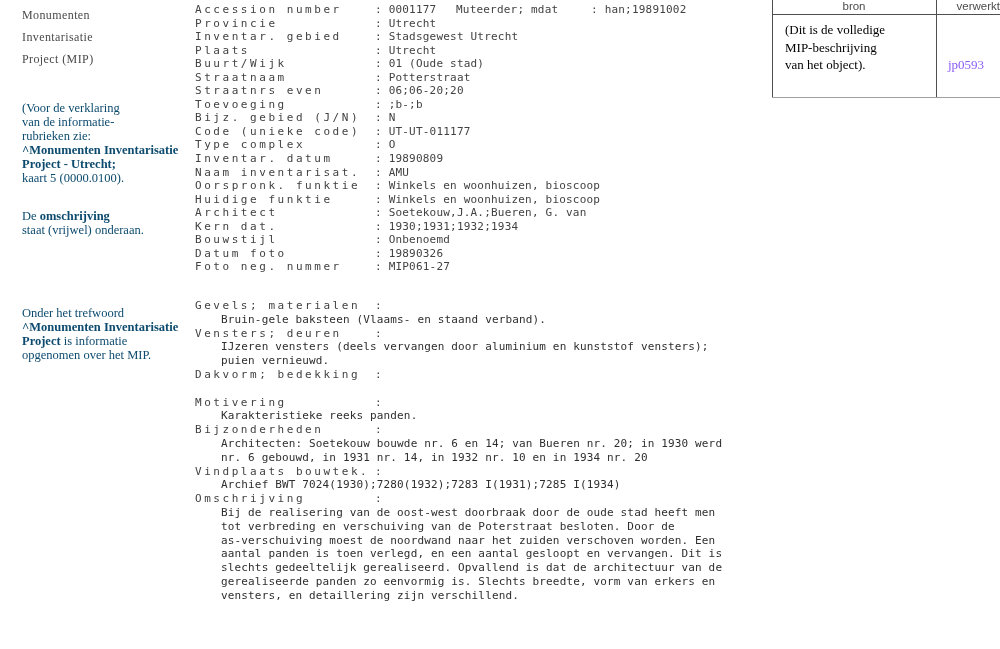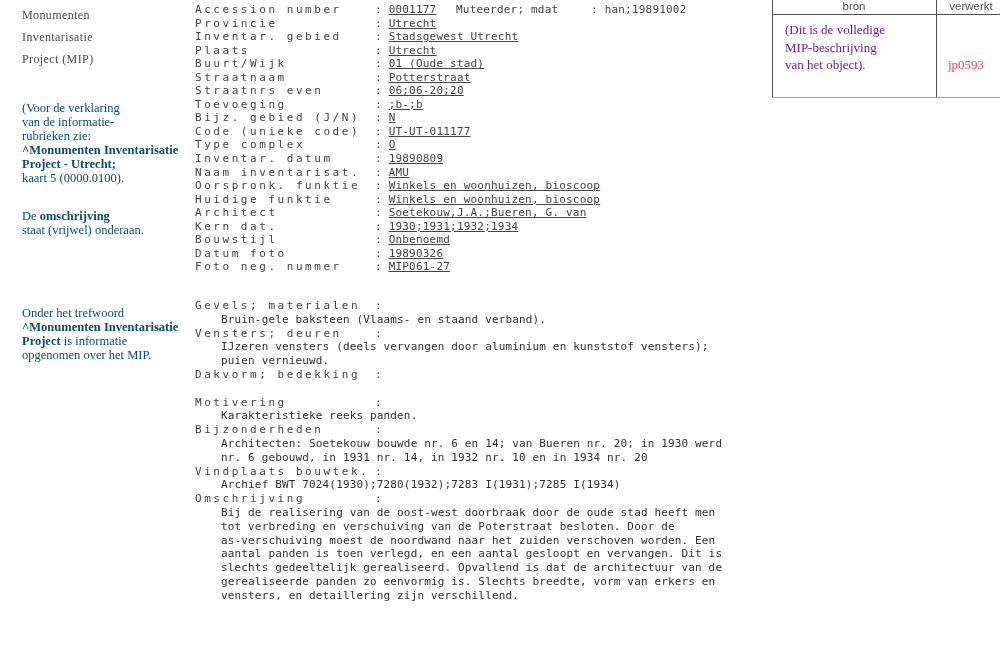--- a/index.html
+++ b/index.html
@@ -19,41 +19,41 @@
   #note-1 { top:209px; }
   #note-2 { top:306px; }
   .b { font-weight:bold; }
 
   
   .mono { font-family:"DejaVu Sans Mono", monospace; font-size:11px; color:#424242; }
   #record-fields { position:absolute; left:195px; top:3px; }
   .frow { height:13.55px; line-height:13.55px; white-space:pre; position:relative; }
   .flabel { display:inline-block; width:180px; letter-spacing:2.55px; vertical-align:top; }
   .fcolon { letter-spacing:0.2px; }
-  .fvalue { letter-spacing:0.2px;text-decoration:underline; }
+  .fvalue { letter-spacing:0.2px; }
   .mut-label { position:absolute; left:261px; top:0; letter-spacing:0.2px; }
   .mut-value { position:absolute; left:396px; top:0; letter-spacing:0.2px; }
 
   #record-sections { position:absolute; left:195px; top:299px; }
   .section { }
   .section.gap { margin-top:13.8px; }
   .srow, .sline { height:13.8px; line-height:13.8px; white-space:pre; }
   .sline { padding-left:26px; color:#2e2e2e; letter-spacing:0.15px; }
 
   
   #stamp-box { position:absolute; left:772px; top:0; width:228px; height:114px; }
   .v-line-left  { position:absolute; left:0;   top:0; width:1px; height:98px; background:#4f4f4f; }
   .v-line-mid   { position:absolute; left:164px; top:0; width:1px; height:98px; background:#4f4f4f; }
   .h-line-head  { position:absolute; left:0; top:14px; width:228px; height:1px; background:#4f4f4f; }
   .h-line-foot  { position:absolute; left:0; top:97px; width:228px; height:1px; background:#a0a0a0; }
   .stamp-header { font-family:"Liberation Sans", sans-serif; font-size:11.5px; color:#4c4c4c; }
   .h-bron     { position:absolute; left:0; top:0; width:164px; text-align:center; }
-  .h-verwerkt { position:absolute; left:170px; top:0; width:58px; text-align:center; }
-  .stamp-note { position:absolute; left:13px; top:21px; font-size:13px; line-height:17.5px; color:#701a75; }
-  .stamp-code { position:absolute; left:176px; top:57px; font-size:13px; color:#ef4444; }
+  .h-verwerkt { position:absolute; left:170px; top:0; width:58px; text-align:right; }
+  .stamp-note { position:absolute; left:13px; top:21px; font-size:13px; line-height:17.5px; color:#000000; }
+  .stamp-code { position:absolute; left:176px; top:57px; font-size:13px; color:#8b5cf6; }
 </style>
 </head>
 <body>
 
 <div id="page-title" class="serif">
   <div>Monumenten</div>
   <div>Inventarisatie</div>
   <div>Project (MIP)</div>
 </div>
 <div id="note-0" class="note serif">

